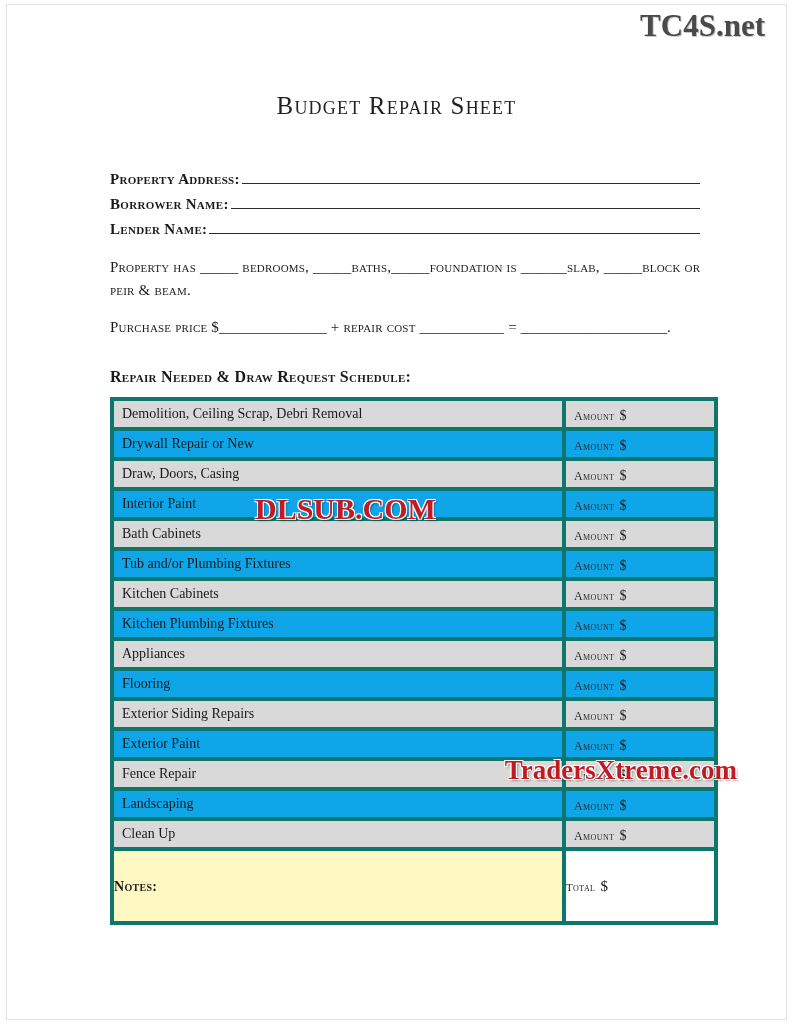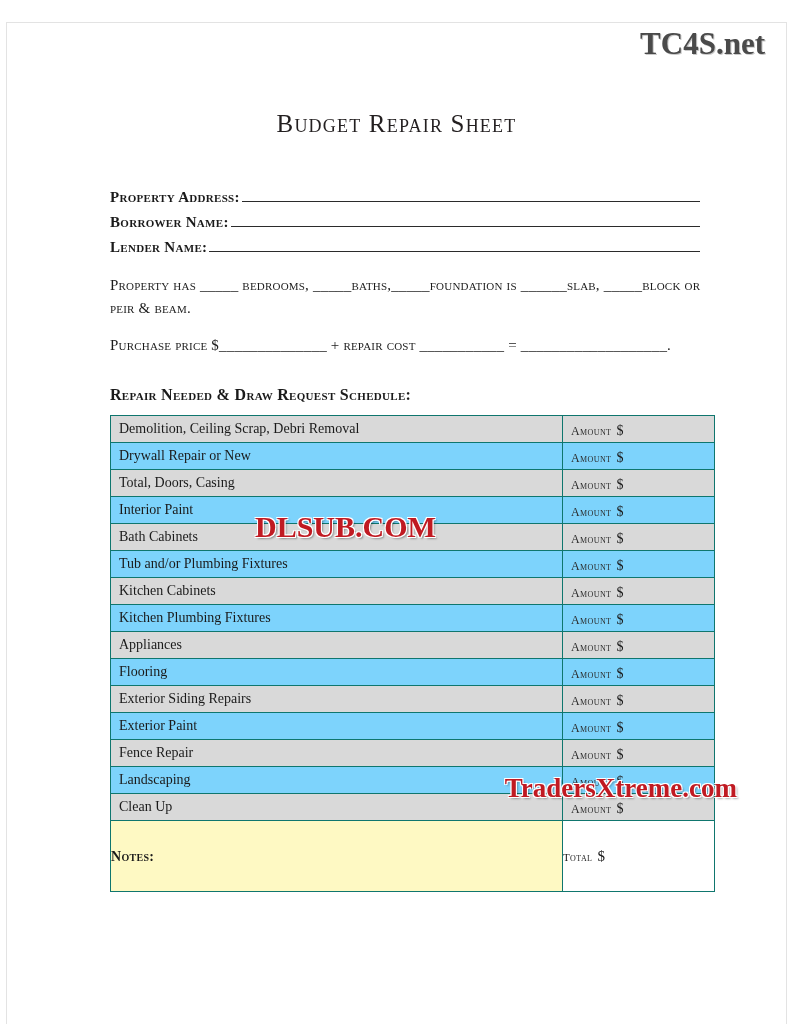--- a/index.html
+++ b/index.html
@@ -12,21 +12,21 @@
     height: 1024px;
     position: relative;
     font-family: "Liberation Serif", serif;
     color: #1a1a1a;
     overflow: hidden;
   }
 
   
   .page {
     position: absolute;
-    left: 0; top: 18px;
+    left: 0; top: 0;
     width: 793px;
     height: 808px;
     background: #ffffff;
     box-sizing: border-box;
   }
   .page-edge {
     position: absolute;
     left: 6px; top: 4px;
     width: 781px; height: 1016px;
     border: 1px solid #e3e3e3;
@@ -117,21 +117,21 @@
   
   .repair-table {
     position: absolute;
     left: 110px;
     top: 397px;
     width: 605px;
     border-collapse: collapse;
     table-layout: fixed;
   }
   .repair-table td {
-    border: 1px solid #0f766e;
+    border: 4px solid #0f766e;
     padding: 0;
     vertical-align: middle;
   }
   .col-item { width: 452px; }
   .col-amt  { width: 152px; }
 
   .cell-item {
     padding: 4px 0 4px 8px;
     font-size: 14px;
     height: 18px;
@@ -146,21 +146,21 @@
     font-size: 12px;
     font-variant: small-caps;
     letter-spacing: 0.4px;
     color: #2b2b2b;
   }
   .amt-dollar {
     font-size: 14px;
     margin-left: 5px;
   }
   tr.shaded td { background: #d9d9d9; }
-  tr.plain td  { background: #7dd3fc; }
+  tr.plain td  { background: #0ea5e9; }
 
   
   .notes-cell {
     height: 70px;
     vertical-align: top;
     padding: 6px 0 0 8px;
     background: #fef9c3;
   }
   .notes-label {
     font-weight: bold;
@@ -271,21 +271,21 @@
       <tr class="plain">
         <td>
             <div class="cell-item">Drywall Repair or New</div>
           </td>
         <td>
             <div class="cell-amt"><span class="amt-label">Amount</span><span class="amt-dollar">$</span></div>
           </td>
       </tr>
       <tr class="shaded">
         <td>
-            <div class="cell-item">Total, Doors, Casing</div>
+            <div class="cell-item">Draw, Doors, Casing</div>
           </td>
         <td>
             <div class="cell-amt"><span class="amt-label">Amount</span><span class="amt-dollar">$</span></div>
           </td>
       </tr>
       <tr class="plain">
         <td>
             <div class="cell-item">Interior Paint</div>
           </td>
         <td>

